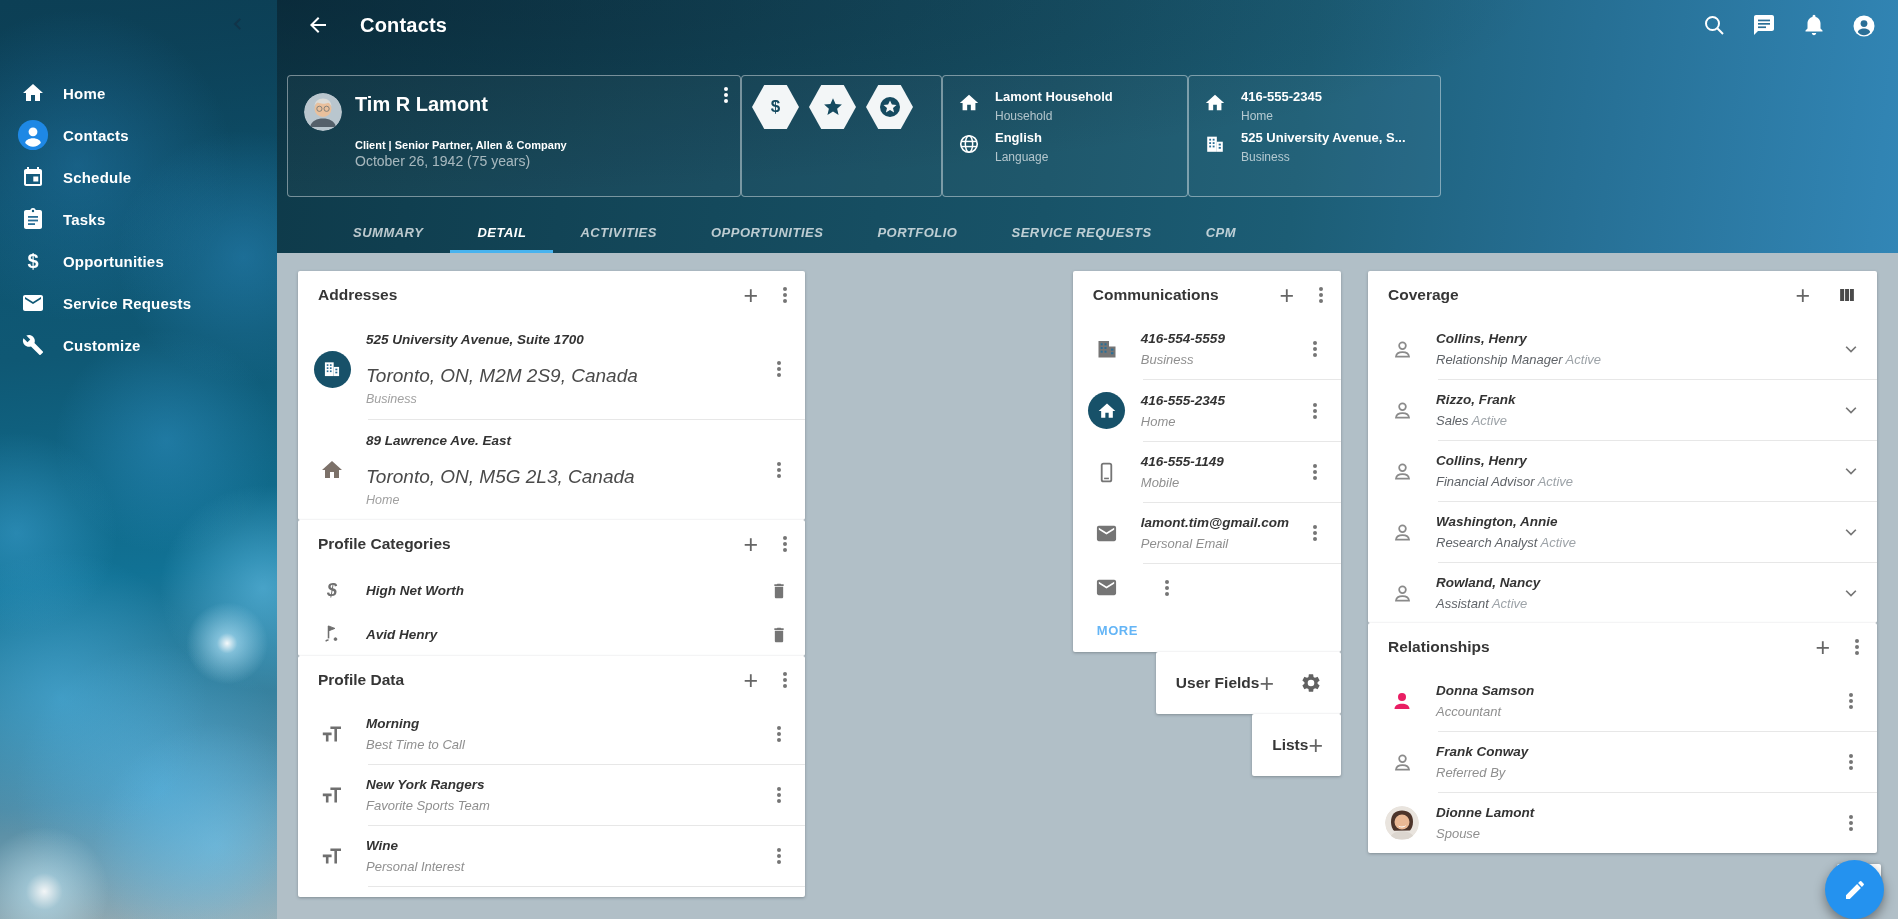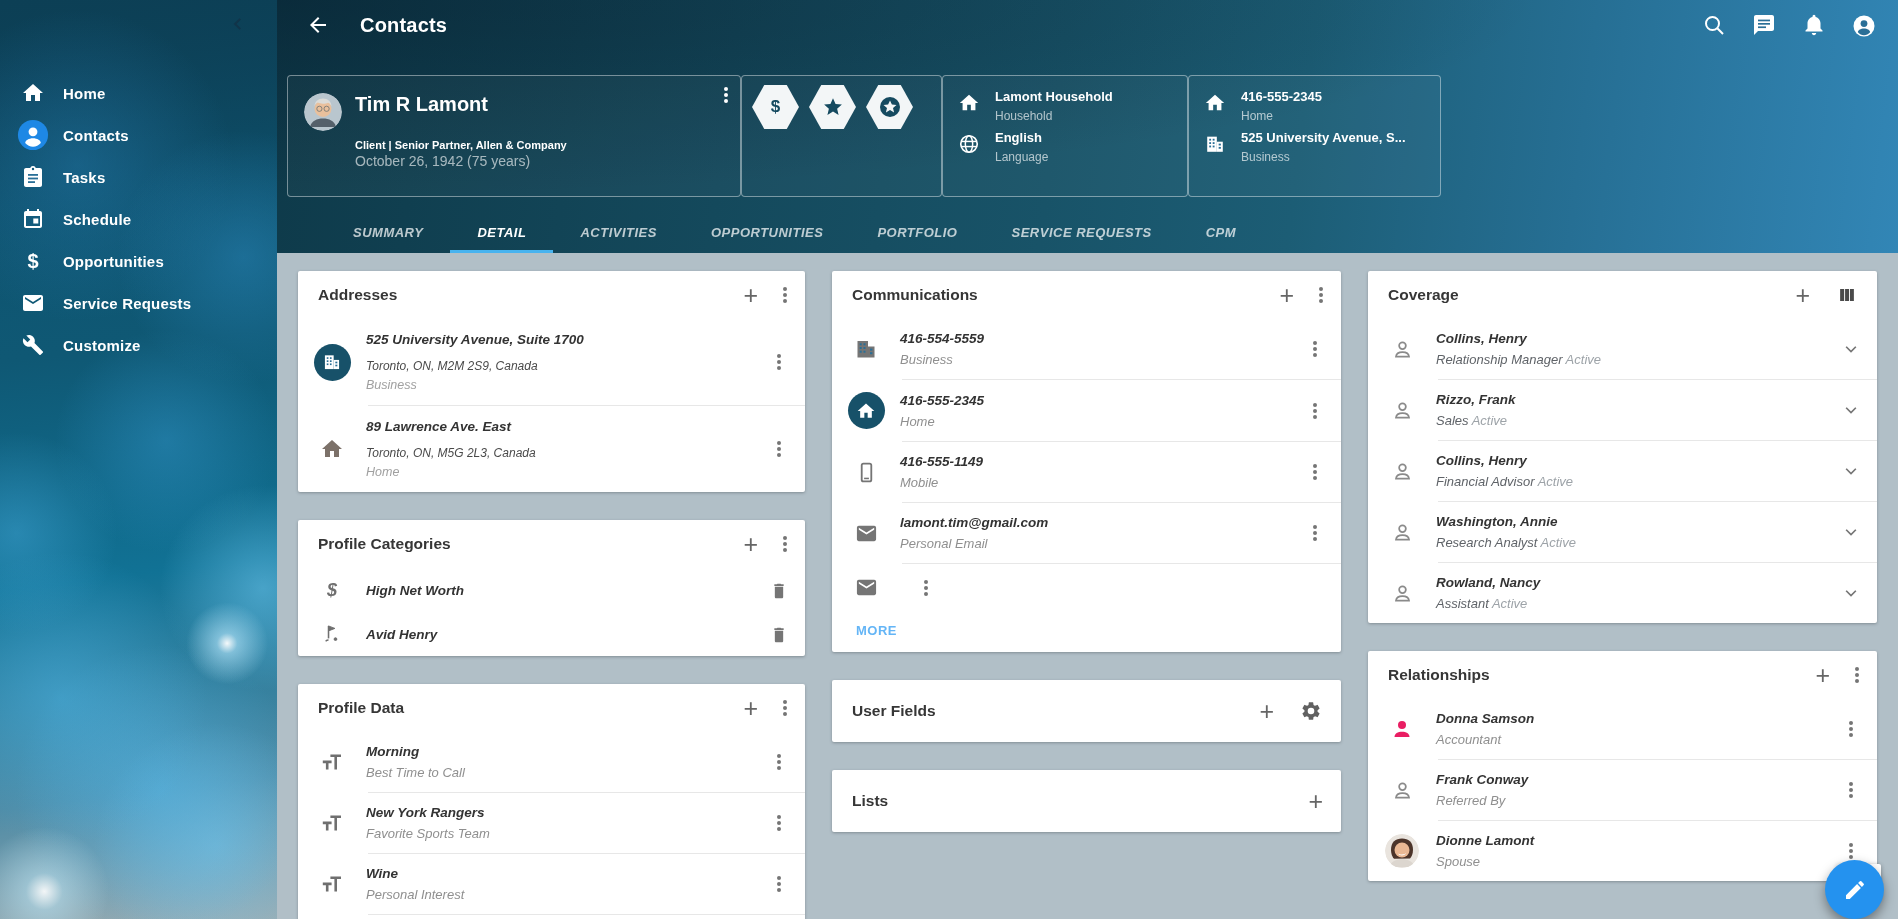--- a/index.html
+++ b/index.html
@@ -73,37 +73,37 @@
   .hrow-label{ font-size:12px; color:rgba(255,255,255,.66); margin-top:5px; }
 
   .tabs{ margin-top:auto; height:42px; display:flex; padding-left:49px; }
   .tab{ padding:0 27px; display:flex; align-items:center; position:relative; cursor:pointer;
     font-size:13px; font-weight:bold; letter-spacing:.5px; color:rgba(255,255,255,.72);font-style:italic; }
   .tab.active{ color:#fff; }
   .tab.active::after{ content:""; position:absolute; left:0; right:0; bottom:0; height:3px; background:#47b3ef; }
 
   
   .content{ flex:1; display:flex; gap:27px; padding:18px 0 0 21px; overflow:hidden; }
-  .col{ display:flex; flex-direction:column; gap:28px; flex:none; }
-  .col-1{ width:507px; } .col-2{ width:509px; } .col-3{ width:509px; }
+  .col{ display:flex; flex-direction:column; flex:none; }
+  .col-1{ width:507px; } .col-2{ width:509px;align-items:flex-end; } .col-3{ width:509px; }
 
   .card{ background:#fff; border-radius:2px; box-shadow:0 1px 3px rgba(60,70,75,.4); }
   .card-head{ height:48px; display:flex; align-items:center; padding:0 18px 0 20px; }
   .card-head.tall{ height:62px; }
   .card-title{ font-size:15.5px; font-weight:bold; color:#363636; }
   .head-actions{ margin-left:auto; display:flex; align-items:center; gap:25px; }
   .plus{ font-size:25px; line-height:20px; color:#666; cursor:pointer; font-weight:normal; }
   .icbtn{ width:24px; height:24px; display:flex; align-items:center; justify-content:center; cursor:pointer; }
 
   .row{ display:flex; align-items:center;font-style:italic; }
   .row-icon{ width:68px; flex:none; display:flex; justify-content:center; align-items:center; }
   .row-main{ flex:1; min-width:0; }
   .row-end{ width:52px; flex:none; display:flex; justify-content:center; align-items:center; }
   .t1{ font-size:13.5px; font-weight:bold; color:#333; }
-  .t2{ font-size:12px; color:#4a4a4a; margin-top:12px; }
+  .t2{ font-size:19px; color:#4a4a4a; margin-top:18px; }
   .t3{ font-size:12.5px; color:#a0a0a0; margin-top:5px; }
   .tl{ font-size:13px; color:#8f8f8f; margin-top:6px; }
   .divider{ height:1px; background:#e7e7e7; margin-left:70px; }
   .disc{ width:37px; height:37px; border-radius:50%; background:#175169; display:flex; align-items:center; justify-content:center; }
   .dots{ width:4px; height:4px; border-radius:50%; background:#757575; box-shadow:0 -6px 0 #757575, 0 6px 0 #757575; cursor:pointer; }
   .dots.w{ background:#fff; box-shadow:0 -6px 0 #fff, 0 6px 0 #fff; }
   .row3{ padding:13px 0; }
   .row2{ padding:12px 0; }
   .row1{ height:44px; }
   .more-link{ padding:12px 0 14px 24px; font-size:13px; font-weight:bold; letter-spacing:.5px; color:#64b5f6; cursor:pointer; }
@@ -260,33 +260,33 @@
           <svg width="34" height="34" viewBox="0 0 34 34">
             <circle cx="17" cy="17" r="16" fill="#1e88e5"></circle>
             <circle cx="17" cy="13.6" r="4.7" fill="#fff"></circle>
             <path d="M17 20.5c-4.5 0-8.3 2.3-8.3 5 2.1 2.6 5.2 4 8.3 4s6.2-1.4 8.3-4c0-2.7-3.8-5-8.3-5z" fill="#fff"></path>
           </svg>
         </span>
         <span class="nav-label">Contacts</span>
       </div>
       <div class="nav-item">
         <span class="nav-ic">
+            <svg width="24" height="24">
+              <use href="#s-calendar" fill="#fff"></use>
+            </svg>
+          </span>
+        <span class="nav-label">Schedule</span>
+      </div>
+      <div class="nav-item">
+        <span class="nav-ic">
             <svg width="24" height="24" style="fill:#fff">
               <use href="#s-tasks"></use>
             </svg>
           </span>
         <span class="nav-label">Tasks</span>
-      </div>
-      <div class="nav-item">
-        <span class="nav-ic">
-            <svg width="24" height="24">
-              <use href="#s-calendar" fill="#fff"></use>
-            </svg>
-          </span>
-        <span class="nav-label">Schedule</span>
       </div>
       <div class="nav-item">
         <span class="nav-ic">
             <span class="dollar-glyph">$</span>
           </span>
         <span class="nav-label">Opportunities</span>
       </div>
       <div class="nav-item">
         <span class="nav-ic">
             <svg width="24" height="24">

